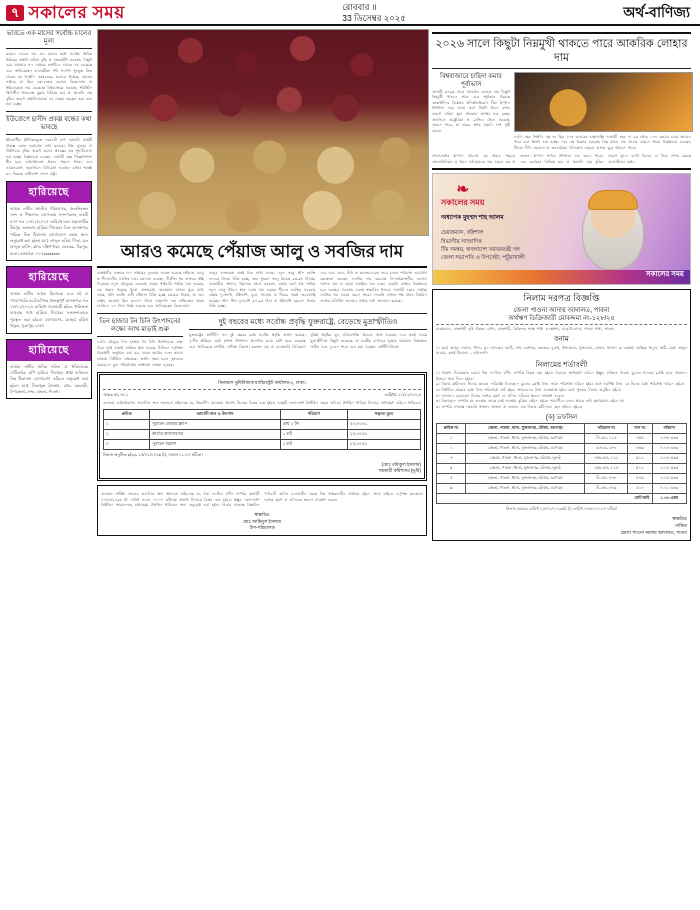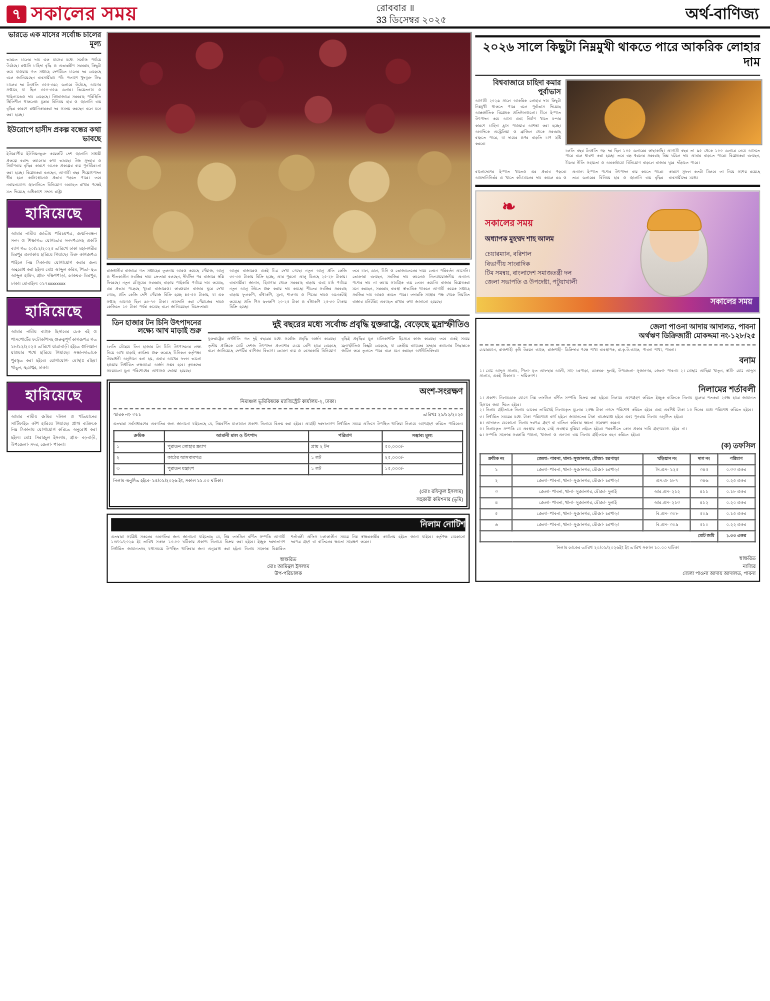--- a/index.html
+++ b/index.html
@@ -20,21 +20,21 @@
   .c1{width:86px;}
   .c2{width:330px;}
   .c3{width:259px;}
 
   .rule{border-top:1px solid #222;margin:3px 0;}
   .thick{border-top:2px solid #111;}
 
   
   .tx{font-size:3.6px;line-height:1.55;text-align:justify;color:#2b2b2b;word-spacing:1px;}
 
-  .hl{font-weight:bold;text-align:right;line-height:1.25;}
+  .hl{font-weight:normal;text-align:center;line-height:1.25;}
   .h1{font-size:11px;}
   .h2{font-size:9px;}
   .h3{font-size:7.5px;}
   .h4{font-size:6.5px;}
 
   .cap-title{font-size:17px;font-weight:bold;text-align:center;line-height:1.3;margin:5px 0 2px;}
 
   
   .photo{width:100%;height:205px;border:1px solid #999;position:relative;overflow:hidden;}
   .veg{position:absolute;inset:0;
@@ -76,21 +76,21 @@
     background:radial-gradient(circle at 50% 28%, #f0cfae 0 22px, transparent 23px), linear-gradient(180deg,#e8e3dc,#cfcac3);
     border:1px solid #b9b2aa;}
   .banner .cap{position:absolute;right:52px;top:16px;width:48px;height:18px;border-radius:24px 24px 6px 6px;background:#e8a23a;border:1px solid #c4831f;}
   .banner .name{position:absolute;left:8px;top:54px;font-size:5.5px;line-height:1.5;color:#2a1a3a;}
   .banner .title{position:absolute;left:8px;top:38px;font-size:6px;color:#1d1030;font-weight:bold;}
   .banner .brand{position:absolute;right:6px;bottom:4px;font-size:7px;color:#fff;font-weight:bold;}
   .banner .ribbon{position:absolute;left:0;bottom:0;width:100%;height:14px;
     background:linear-gradient(90deg,#f2c84b,#e8732f 40%,#b3338a 75%,#6a2fa0);}
 
   
-  .lf-title{background:#701a75;color:#fff;text-align:center;font-size:13px;font-weight:bold;padding:2px 0;letter-spacing:1px;}
+  .lf-title{background:#a21caf;color:#fff;text-align:center;font-size:10px;font-weight:bold;padding:2px 0;letter-spacing:1px;}
   .lf-body{font-size:4px;line-height:1.6;text-align:justify;padding:3px 3px;color:#333;}
 
   table.auction{width:100%;border-collapse:collapse;font-size:4px;}
   table.auction td,table.auction th{border:1px solid #555;padding:1px 2px;text-align:center;color:#333;}
   table.tender{width:100%;border-collapse:collapse;font-size:4.2px;}
   table.tender td,table.tender th{border:1px solid #444;padding:1px 2px;color:#333;}
 
   .two-col{column-count:2;column-gap:5px;}
   .three-col{column-count:3;column-gap:5px;}
   .sig{text-align:right;font-size:4.5px;line-height:1.5;margin-top:3px;}
@@ -143,20 +143,21 @@
         <div class="lf-body">আমার নামীয় জমির দলিল ও খতিয়ানের সার্টিফাইড কপি হারিয়ে গিয়াছে। প্রাপ্ত ব্যক্তিকে নিম্ন ঠিকানায় যোগাযোগ করিতে অনুরোধ করা হইল। মোঃ সিরাজুল ইসলাম, গ্রাম- বড়বাড়ী, উপজেলা- সদর, জেলা- পাবনা।</div>
       </div>
     </div>
 
     <div class="col c2">
 
       <div class="photo">
         <div class="veg"></div>
       </div>
 
+      <div class="cap-title">আরও কমেছে পেঁয়াজ আলু ও সবজির দাম</div>
       <div class="rule thick"></div>
 
       <div style="display:flex;gap:5px;margin-top:3px;">
         <div style="flex:1" class="tx">রাজধানীর বাজারে গত সপ্তাহের তুলনায় আরও কমেছে পেঁয়াজ, আলু ও শীতকালীন সবজির দাম। ক্রেতারা বলছেন, দীর্ঘদিন পর বাজারে স্বস্তি ফিরেছে। নতুন মৌসুমের সরবরাহ বাড়ায় পাইকারি পর্যায়ে দাম কমেছে, এর প্রভাব পড়েছে খুচরা বাজারেও। কারওয়ান বাজার ঘুরে দেখা গেছে, প্রতি কেজি দেশি পেঁয়াজ বিক্রি হচ্ছে ৪৫-৫৫ টাকায়, যা এক সপ্তাহ আগেও ছিল ৬০-৭০ টাকা। আমদানি করা পেঁয়াজের দামও কেজিতে ১০ টাকা পর্যন্ত কমেছে বলে জানিয়েছেন বিক্রেতারা।</div>
         <div style="flex:1" class="tx">আলুর বাজারেও একই চিত্র দেখা গেছে। নতুন আলু প্রতি কেজি ৩০-৩৫ টাকায় বিক্রি হচ্ছে, আর পুরনো আলু মিলছে ২৫-২৮ টাকায়। ব্যবসায়ীরা জানান, হিমাগার থেকে সরবরাহ বাড়ায় এবং মাঠ পর্যায়ে নতুন আলু উঠতে শুরু করায় দাম কমছে। শীতের সবজির সরবরাহ বাড়ায় ফুলকপি, বাঁধাকপি, মুলা, শালগম ও শিমের দামও অনেকটাই কমেছে। প্রতি পিস ফুলকপি ২০-২৫ টাকা ও বাঁধাকপি ২৫-৩০ টাকায় বিক্রি হচ্ছে।</div>
         <div style="flex:1" class="tx">তবে চাল, ডাল, চিনি ও ভোজ্যতেলের দামে তেমন পরিবর্তন আসেনি। ভোক্তারা বলছেন, সবজির দাম কমলেও নিত্যপ্রয়োজনীয় অন্যান্য পণ্যের দাম না কমায় সামগ্রিক ব্যয় তেমন কমেনি। বাজার বিশ্লেষকরা মনে করছেন, সরবরাহ ব্যবস্থা স্বাভাবিক থাকলে আগামী কয়েক সপ্তাহে সবজির দাম আরও কমতে পারে। তদারকি সংস্থার পক্ষ থেকে নিয়মিত বাজার মনিটরিং অব্যাহত রাখার কথা জানানো হয়েছে।</div>
       </div>
 
       <div class="rule"></div>
 
@@ -169,21 +170,20 @@
         <div style="flex:1">
           <div class="hl h3">দুই বছরের মধ্যে সর্বোচ্চ প্রবৃদ্ধি যুক্তরাষ্ট্রে, বেড়েছে মুদ্রাস্ফীতিও</div>
           <div class="rule"></div>
           <div class="tx two-col">যুক্তরাষ্ট্রের অর্থনীতি গত দুই বছরের মধ্যে সর্বোচ্চ প্রবৃদ্ধি অর্জন করেছে। তৃতীয় প্রান্তিকে মোট দেশজ উৎপাদন প্রত্যাশার চেয়ে বেশি হারে বেড়েছে বলে জানিয়েছে দেশটির বাণিজ্য বিভাগ। ভোক্তা ব্যয় ও বেসরকারি বিনিয়োগ বৃদ্ধিই প্রবৃদ্ধির মূল চালিকাশক্তি হিসেবে কাজ করেছে। তবে একই সময়ে মূল্যস্ফীতিও কিছুটা বেড়েছে, যা কেন্দ্রীয় ব্যাংকের সুদহার কমানোর সিদ্ধান্তকে জটিল করে তুলতে পারে বলে মনে করছেন অর্থনীতিবিদরা।</div>
         </div>
       </div>
 
       <div style="height:4px"></div>
 
       <div class="ad ad-dbl" style="padding:3px;">
-        <div class="hl h3">অংশ-সংরক্ষণ</div>
         <div class="center" style="font-size:4.5px;margin-top:2px;">নিমাঞ্চল ভূমিবিষয়ক ম্যাজিস্ট্রেট কার্যালয়-২, ঢাকা।</div>
         <div class="hr-dot"></div>
         <div style="display:flex;justify-content:space-between;font-size:4px;">
           <span>স্মারক নং- ৩১১</span>
           <span>তারিখঃ ২১/১২/২০২৫</span>
         </div>
         <div class="tx" style="margin:2px 0;">এতদ্বারা সর্বসাধারণের অবগতির জন্য জানানো যাইতেছে যে, নিম্নবর্ণিত মালামাল প্রকাশ্য নিলামে বিক্রয় করা হইবে। আগ্রহী দরদাতাগণ নির্ধারিত সময়ে অফিসে উপস্থিত থাকিয়া নিলামে অংশগ্রহণ করিতে পারিবেন।</div>
         <table class="tender">
           <thead>
             <tr>
@@ -215,21 +215,20 @@
           </tbody>
         </table>
         <div style="font-size:4px;margin-top:2px;">নিলাম অনুষ্ঠিত হইবে- ১৫/০১/২০২৬ ইং, সকাল ১১.০০ ঘটিকা।</div>
         <div class="sig" style="white-space:pre-line;">(মোঃ রফিকুল ইসলাম)
 সহকারী কমিশনার (ভূমি)</div>
       </div>
 
       <div style="height:4px"></div>
 
       <div class="ad" style="padding:3px;">
-        <div class="hl h3" style="background:#111;color:#fff;padding:1px 0;">নিলাম নোটিশ</div>
         <div class="tx two-col" style="margin-top:3px;">এতদ্বারা সংশ্লিষ্ট সকলের অবগতির জন্য জানানো যাইতেছে যে, নিম্ন তফসিল বর্ণিত সম্পত্তি আগামী ১০/০১/২০২৬ ইং তারিখ সকাল ১০.০০ ঘটিকায় প্রকাশ্য নিলামে বিক্রয় করা হইবে। ইচ্ছুক দরদাতাগণ নির্ধারিত জামানতসহ যথাসময়ে উপস্থিত থাকিবার জন্য অনুরোধ করা হইল। নিলাম সংক্রান্ত বিস্তারিত শর্তাবলী অফিস চলাকালীন সময়ে নিম্ন স্বাক্ষরকারীর কার্যালয় হইতে জানা যাইবে। কর্তৃপক্ষ যেকোনো দরপত্র গ্রহণ বা বাতিলের ক্ষমতা সংরক্ষণ করেন।</div>
         <div class="sig" style="white-space:pre-line;text-align:center;">স্বাক্ষরিত
 মোঃ আমিনুল ইসলাম
 উপ-পরিচালক</div>
       </div>
     </div>
 
     <div class="col c3">
 
       <div class="rule thick"></div>
@@ -262,20 +261,21 @@
 জেলা সভাপতি ও উপদেষ্টা, পটুয়াখালী</div>
         <div class="person"></div>
         <div class="cap"></div>
         <div class="ribbon"></div>
         <div class="brand">সকালের সময়</div>
       </div>
 
       <div style="height:4px"></div>
 
       <div class="ad" style="padding:3px;">
+        <div class="hl h2">নিলাম দরপত্র বিজ্ঞপ্তি</div>
         <div class="hl h4" style="margin-top:1px;">জেলা পাওনা আদায় আদালত, পাবনা</div>
         <div class="hl h4">অর্থঋণ ডিক্রিজারী মোকদ্দমা নং-১২৮/২৫</div>
         <div class="hr-dot"></div>
         <div class="tx">চেয়ারম্যান, রাজশাহী কৃষি উন্নয়ন ব্যাংক, রাজশাহী- ডিক্রিদার পক্ষে শাখা ব্যবস্থাপক, রা.কৃ.উ.ব্যাংক, পাবনা শাখা, পাবনা।</div>
         <div class="hl h3" style="margin:2px 0;">বনাম</div>
         <div class="tx">১। মোঃ আব্দুস সালাম, পিতা- মৃত আফছার আলী, সাং- চরপাড়া, ডাকঘর- দুলাই, উপজেলা- সুজানগর, জেলা- পাবনা। ২। মোছাঃ আছিয়া খাতুন, স্বামী- মোঃ আব্দুস সালাম, একই ঠিকানা। - দায়িকগণ।</div>
         <div class="hl h3" style="margin:3px 0 2px;">নিলামের শর্তাবলী</div>
         <div class="tx">১। প্রকাশ্য নিলামডাক যোগে নিম্ন তফসিল বর্ণিত সম্পত্তি বিক্রয় করা হইবে। নিলামে অংশগ্রহণ করিতে ইচ্ছুক ব্যক্তিকে নিলাম মূল্যের শতকরা ২৫% হারে জামানত হিসাবে জমা দিতে হইবে।</div>
         <div class="tx">২। নিলাম গ্রহীতাকে নিলাম ডাকের তারিখেই নিলামকৃত মূল্যের ২৫% টাকা নগদে পরিশোধ করিতে হইবে এবং অবশিষ্ট টাকা ১৫ দিনের মধ্যে পরিশোধ করিতে হইবে।</div>
         <div class="tx">৩। নির্ধারিত সময়ের মধ্যে টাকা পরিশোধে ব্যর্থ হইলে জামানতের টাকা বাজেয়াপ্ত হইবে এবং পুনরায় নিলাম অনুষ্ঠিত হইবে।</div>

